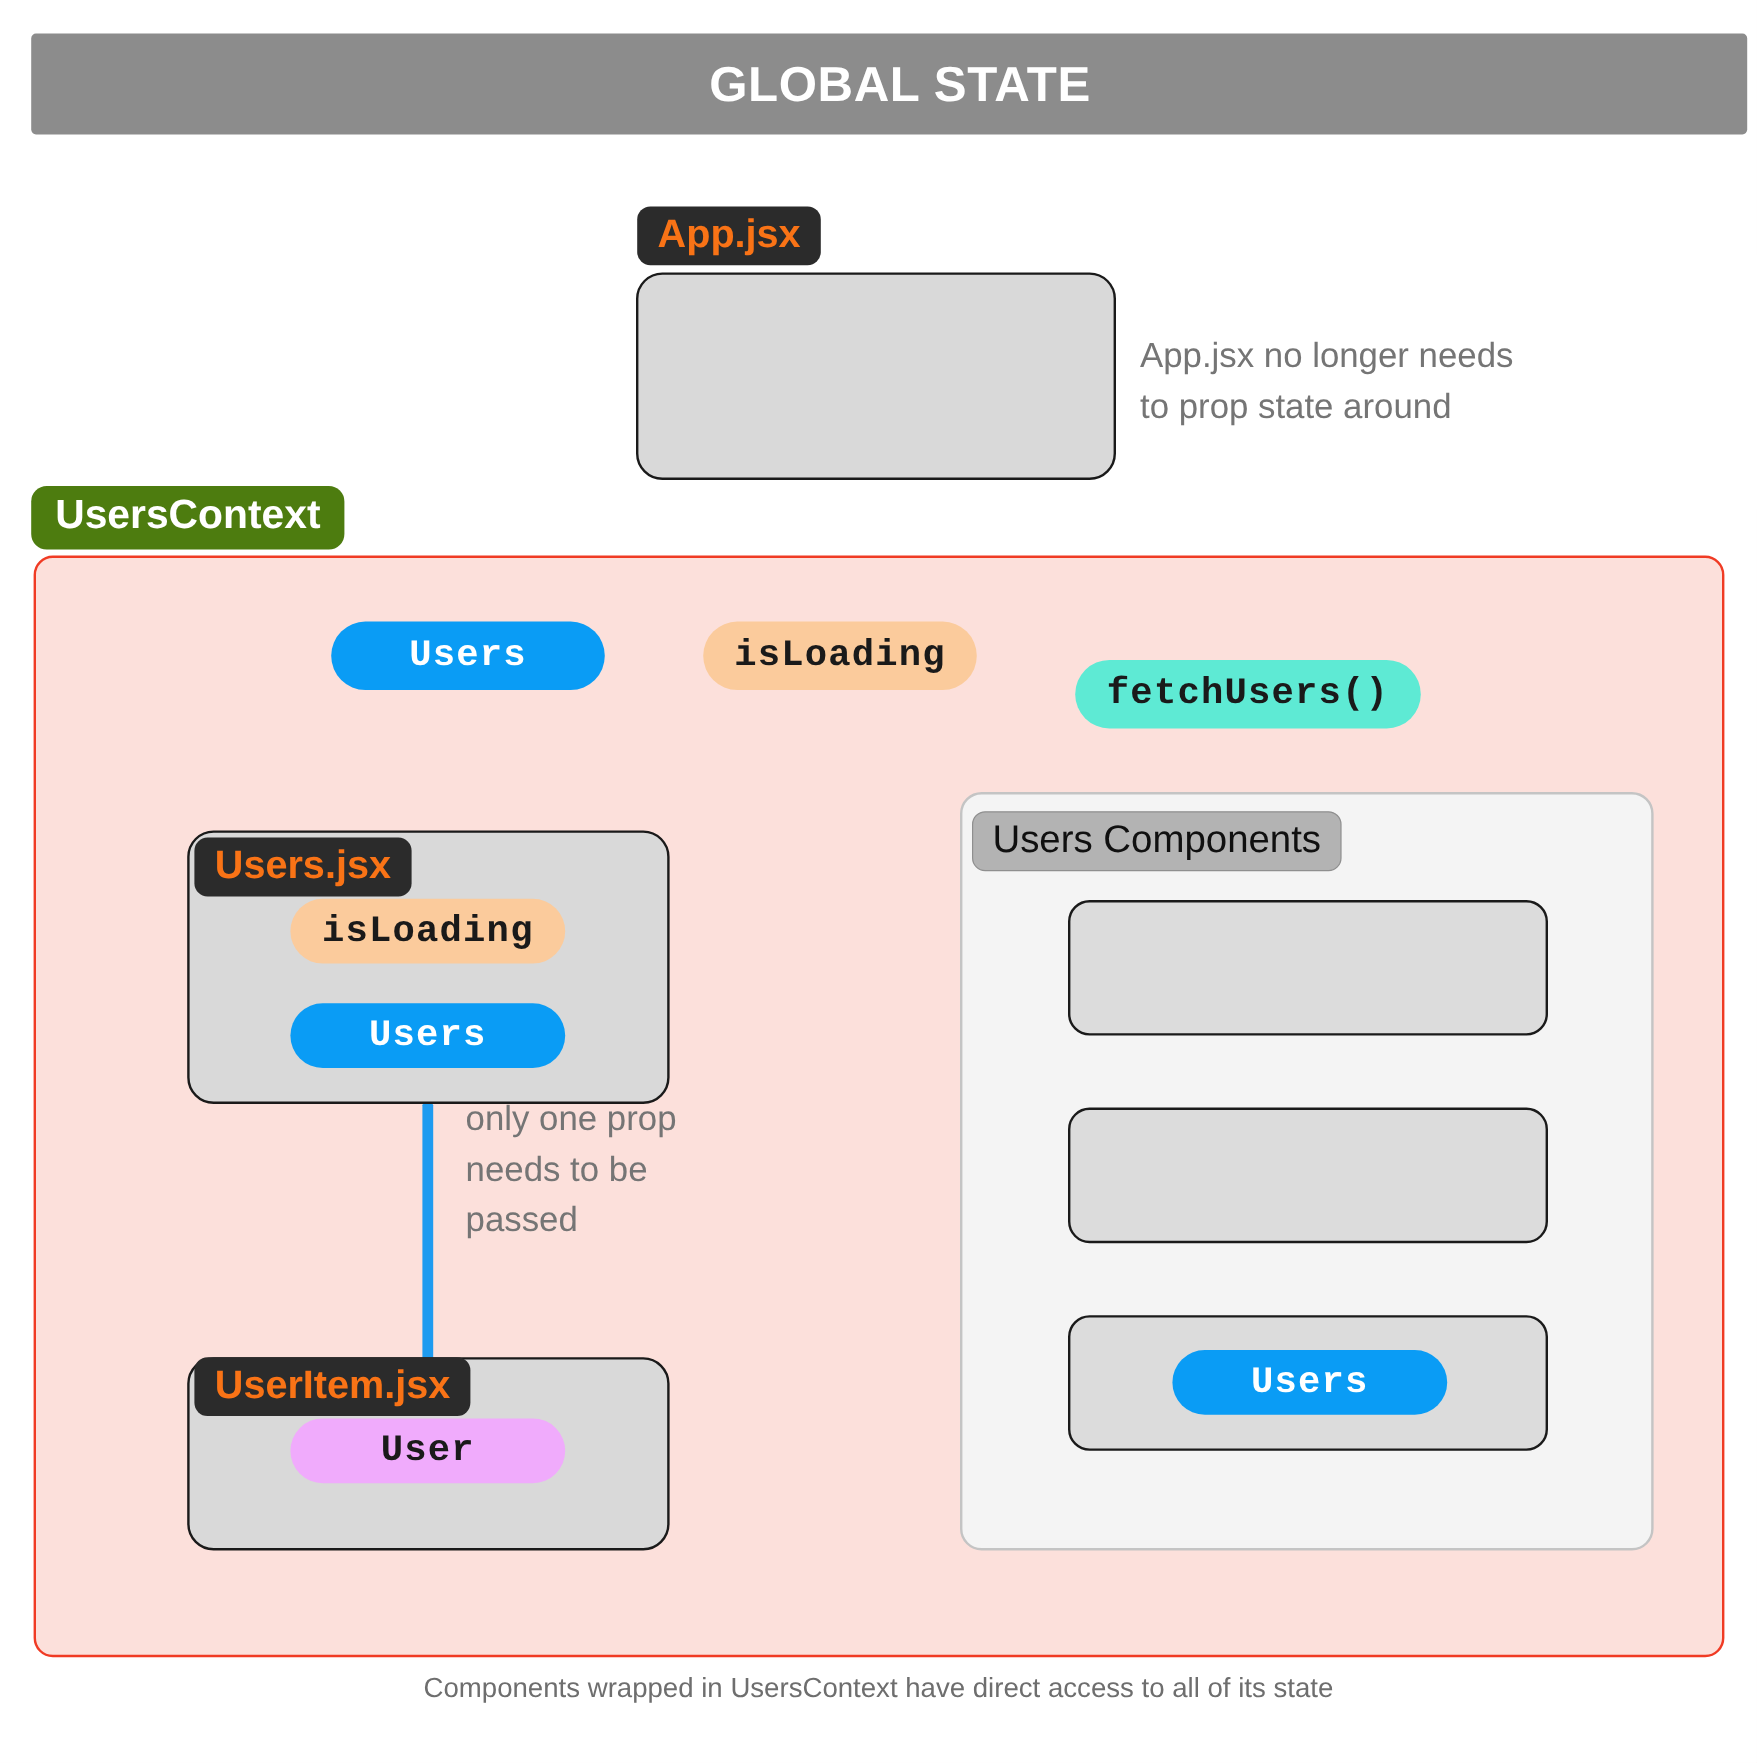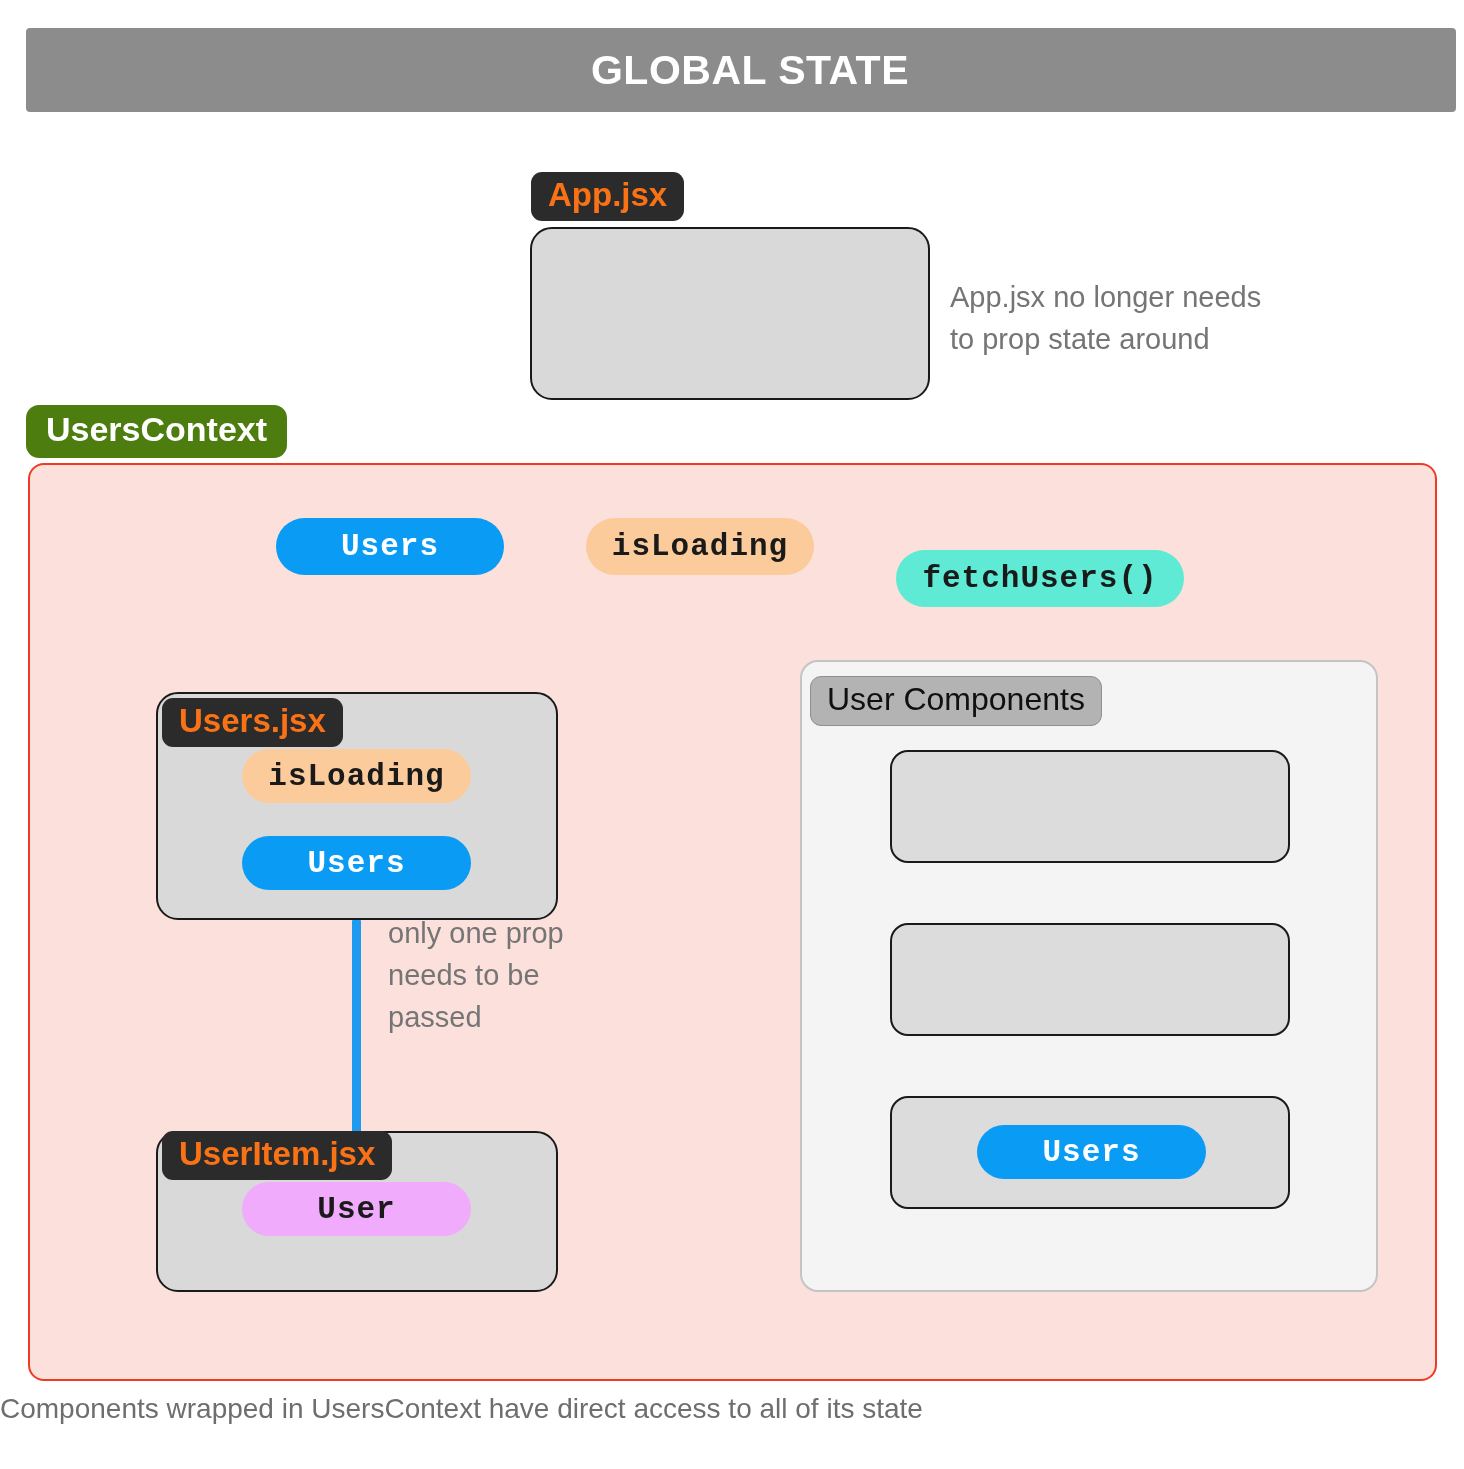--- a/index.html
+++ b/index.html
@@ -71,22 +71,23 @@
     color: #757575;
     font-size: 29px;
     line-height: 1.45;
     white-space: pre-line;
   }
   #bottom-caption {
     position: absolute;
     left: 0;
     top: 1393px;
     width: 1464px;
+    text-align: center;
     color: #6e6e6e;
-    font-size: 28px;
+    font-size: 23px;
   }
 
   
   #context-badge {
     position: absolute;
     left: 26px;
     top: 405px;
     background: #4d7c0f;
     color: #ffffff;
     border-radius: 13px;
@@ -205,21 +206,21 @@
 passed</div>
 
 <div class="comp-box" style="left:156px; top:1131px; width:402px; height:161px;"></div>
 
 <div class="file-badge" style="left:162px; top:1131px;">UserItem.jsx</div>
 
 <div class="pill pill-user" style="left:242px; top:1182px; width:229px; height:54px;">User</div>
 
 <div id="other-panel"></div>
 
-<div id="other-badge">User Components</div>
+<div id="other-badge">Users Components</div>
 
 <div class="inner-box" style="left:890px; top:750px; width:400px; height:113px;"></div>
 
 <div class="inner-box" style="left:890px; top:923px; width:400px; height:113px;"></div>
 
 <div class="inner-box" style="left:890px; top:1096px; width:400px; height:113px;">
   <div class="pill pill-users" style="left:85px; top:27px; width:229px; height:54px;">Users</div>
 </div>
 
 <div id="bottom-caption">Components wrapped in UsersContext have direct access to all of its state</div>

